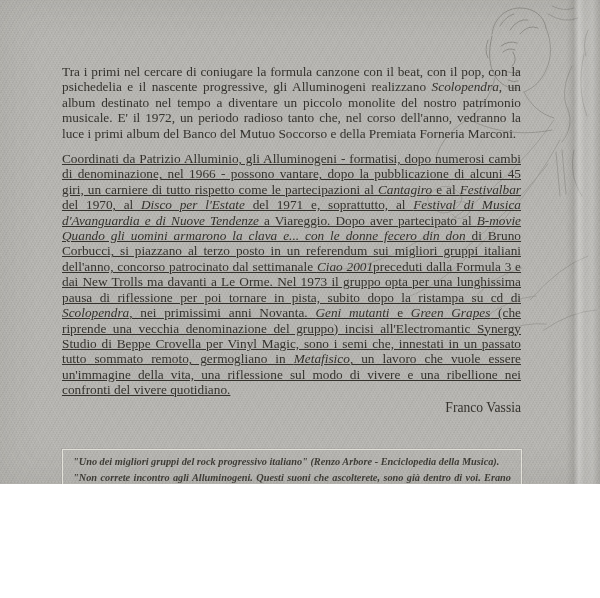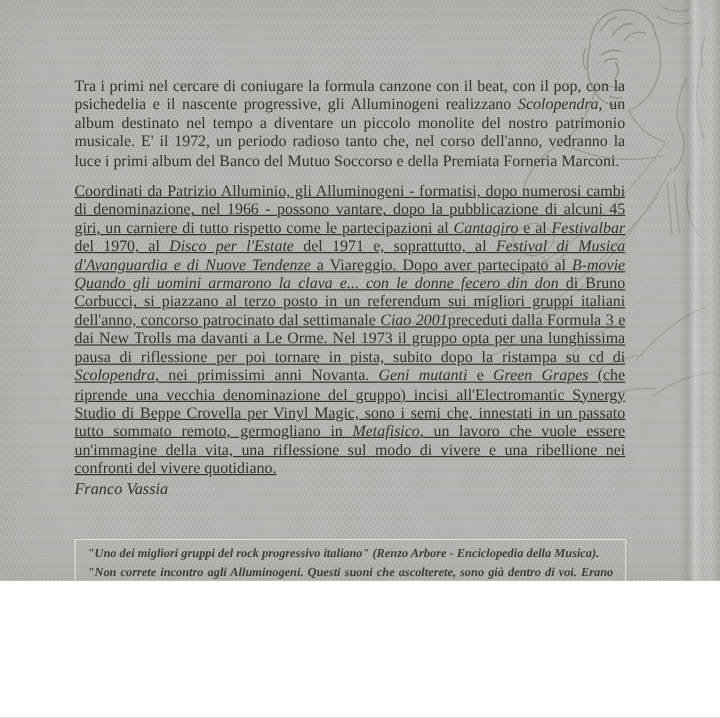--- a/index.html
+++ b/index.html
@@ -36,21 +36,21 @@
   .body-text{
     position:absolute;left:62px;top:64px;width:459px;
     color:var(--ink);
     font-size:13.3px;line-height:15.4px;
     text-align:justify;
   }
   .body-text p{margin:0;}
   .body-text p + p{margin-top:10px;text-decoration:underline;}
   .signature{
     margin-top:2px;
-    font-style:italic;
+    text-align:right;
     font-size:13.6px;
   }
   .quote-box{
     position:absolute;left:62px;top:449px;width:460px;height:82px;
     box-sizing:border-box;
     border:1.5px solid var(--box-border);
     box-shadow:0 0 0 1px rgba(95,93,85,.10);
     padding:6px 10px 5px 10px;
     color:var(--quote-ink);
     font-style:italic;font-weight:bold;

